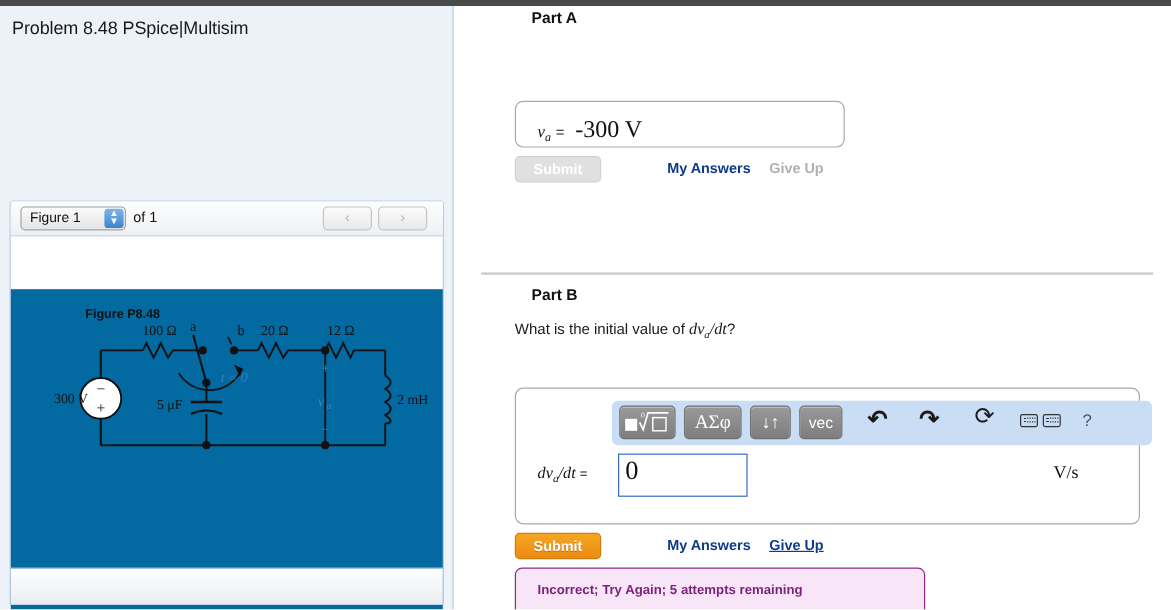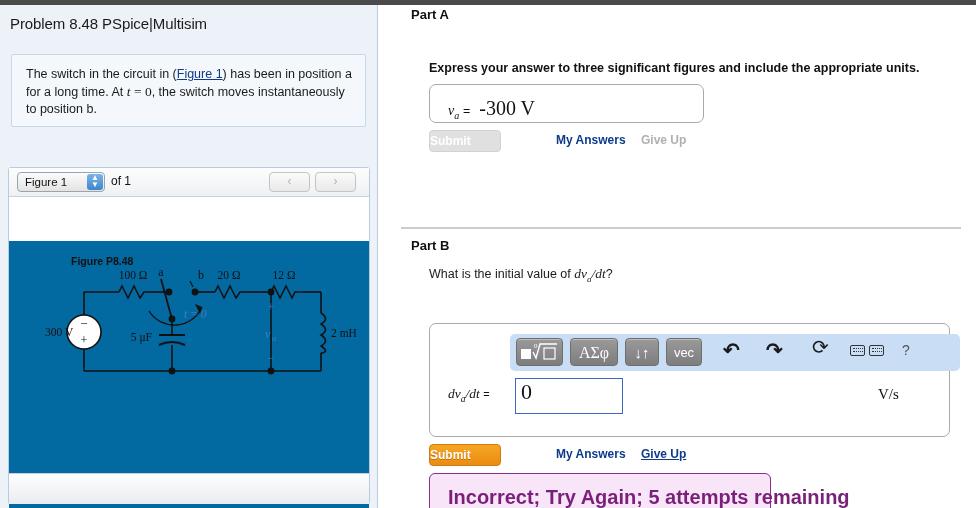--- a/index.html
+++ b/index.html
@@ -94,21 +94,21 @@
     background: linear-gradient(#fefefe, #e9ecef);
     border-top: 1px solid #c5d3e0;
   }
 
   
   .right-panel {
     position: absolute; left: 379px; top: 5px; width: 597px; height: 503px;
     background: #ffffff; overflow: hidden;
   }
   .part-head {
-    position: absolute; left: 8px;
+    position: absolute; left: 40px;
     font-size: 13px; font-weight: bold; color: #111; padding-left: 24px;
   }
   .q-text {
     position: absolute; left: 50px;
     font-size: 12.5px; color: #1a1a1a;
   }
   .q-bold {
     position: absolute; left: 50px;
     font-size: 12.5px; color: #111; font-weight: bold;
   }
@@ -123,21 +123,21 @@
     border: 1px solid #aaaaaa;
     border-radius: 7px;
   }
   .ansbox-inner {
     position: absolute; left: 18px; top: 12px;
     font-size: 14px; color: #111;
   }
 
   .btn-submit {
     position: absolute; width: 72px; height: 22px;
-    border-radius: 4px; text-align: left;
+    border-radius: 4px; text-align: center;
     font-size: 12px; font-weight: bold; line-height: 21px;
   }
   .btn-submit.disabled {
     background: #e0e0e0; border: 1px solid #d2d2d2; color: #ffffff;
   }
   .btn-submit.active {
     background: linear-gradient(#f5a game, #ef8b16);
     background: linear-gradient(#f5a623, #ec8b13);
     border: 1px solid #d07c0c; color: #ffffff;
     text-shadow: 0 1px 0 rgba(0,0,0,.25);
@@ -164,21 +164,21 @@
     position: absolute; left: 18px; top: 13px;
     font-size: 15px; font-weight: bold; color: #19691a;
   }
   .feedback-incorrect {
     position: absolute;
     background: #f8e6f8;
     border: 1px solid #8a2a8a; border-radius: 6px;
   }
   .feedback-incorrect span {
     position: absolute; left: 18px; top: 12px;
-    font-size: 20px; font-weight: bold; color: #7a1f7a;
+    font-size: 11px; font-weight: bold; color: #7a1f7a;
     white-space: nowrap;
   }
 
   
   .mathbar {
     position: absolute;
     background: #c9ddf4; border-radius: 5px;
   }
   .mb-btn {
     position: absolute; top: 4px; height: 28px;
@@ -227,25 +227,20 @@
 <body>
 
 <div id="root">
 
   <div class="topbar"></div>
 
   <div class="left-panel">
 
     <div class="problem-title">Problem 8.48 PSpice|Multisim</div>
 
-    <div class="problem-box">
-      <div class="problem-text">
-        <span>The switch in the circuit in (</span><a href="#">Figure 1</a><span>) has been in position a for a long time. At </span><span class="mathvar">t</span><span class="mathnum"> = </span><span class="mathnum">0</span><span>, the switch moves instantaneously to position b.</span>
-      </div>
-    </div>
 
     <div class="figure-panel">
 
       <div class="figure-toolbar">
         <div class="fig-select">
           <span>Figure 1</span>
           <span class="fig-select-arrows">
               <i>▲</i>
               <i>▼</i>
             </span>
@@ -331,21 +326,20 @@
 
       <div class="figure-footer"></div>
     </div>
   </div>
 
   <div class="right-panel">
 
     <div class="part-head" style="top:2px;">Part A</div>
 
 
-    <div class="q-bold" style="top:56px;">Express your answer to three significant figures and include the appropriate units.</div>
 
     <div class="ansbox" style="left:50px; top:79px; width:275px; height:39px;">
       <div class="ansbox-inner">
         <span class="mathvar" style="font-size:14px">v</span><sub class="mathvar" style="font-size:10px">a</sub>
         <span style="font-size:12.5px">=</span>
         <span style="font-family:'Liberation Serif',serif; font-size:20px; margin-left:5px">-300 V</span>
       </div>
     </div>
 
     <div class="btn-submit disabled" style="left:50px; top:125px;">Submit</div>

